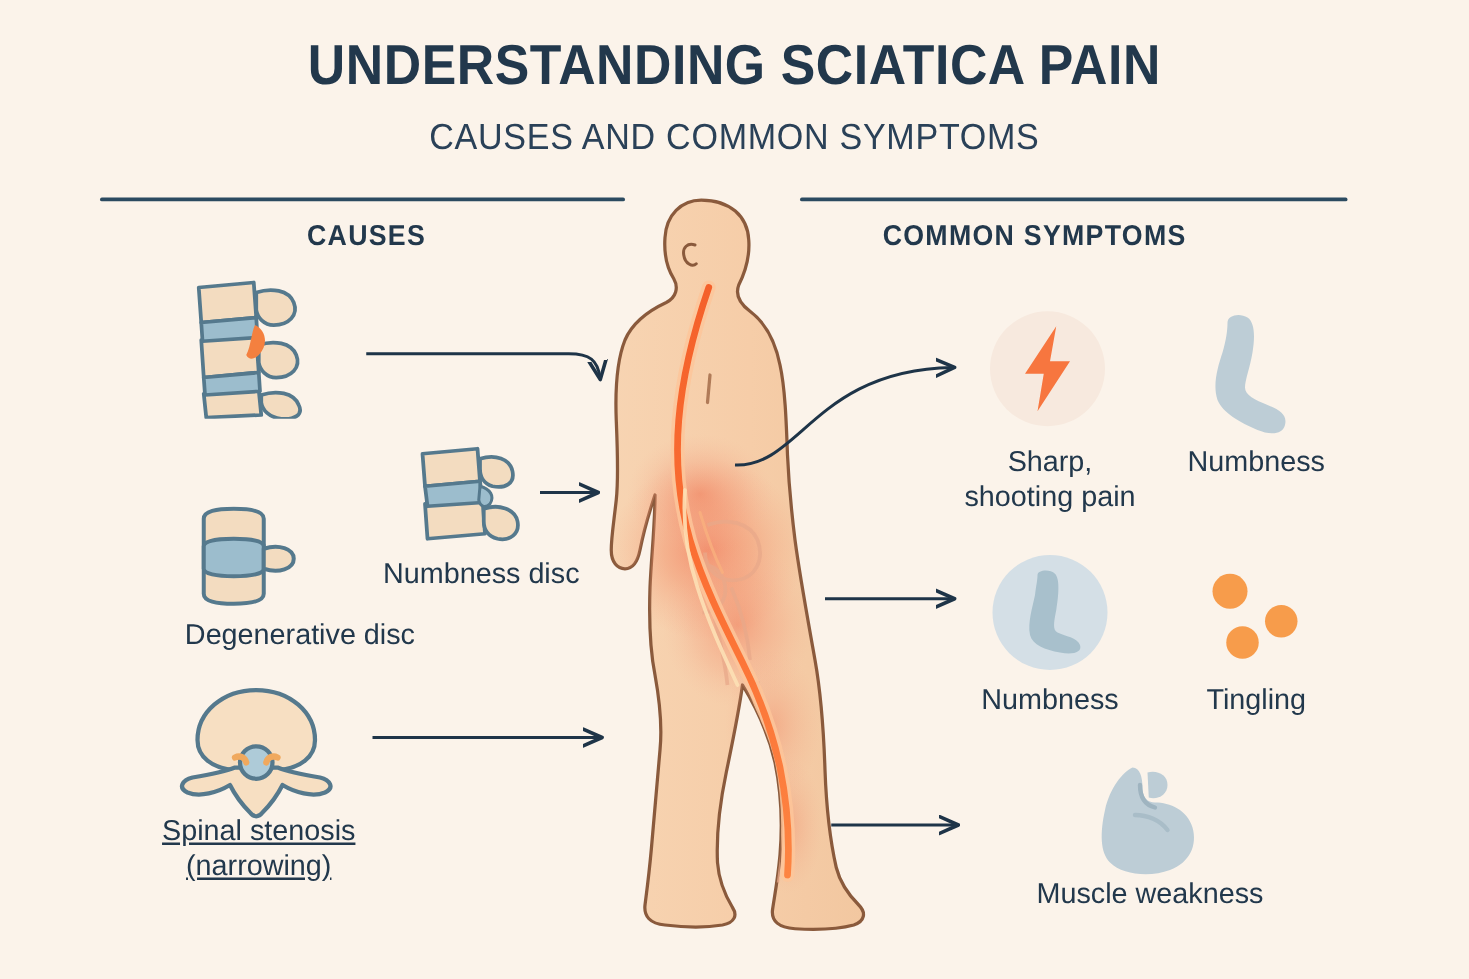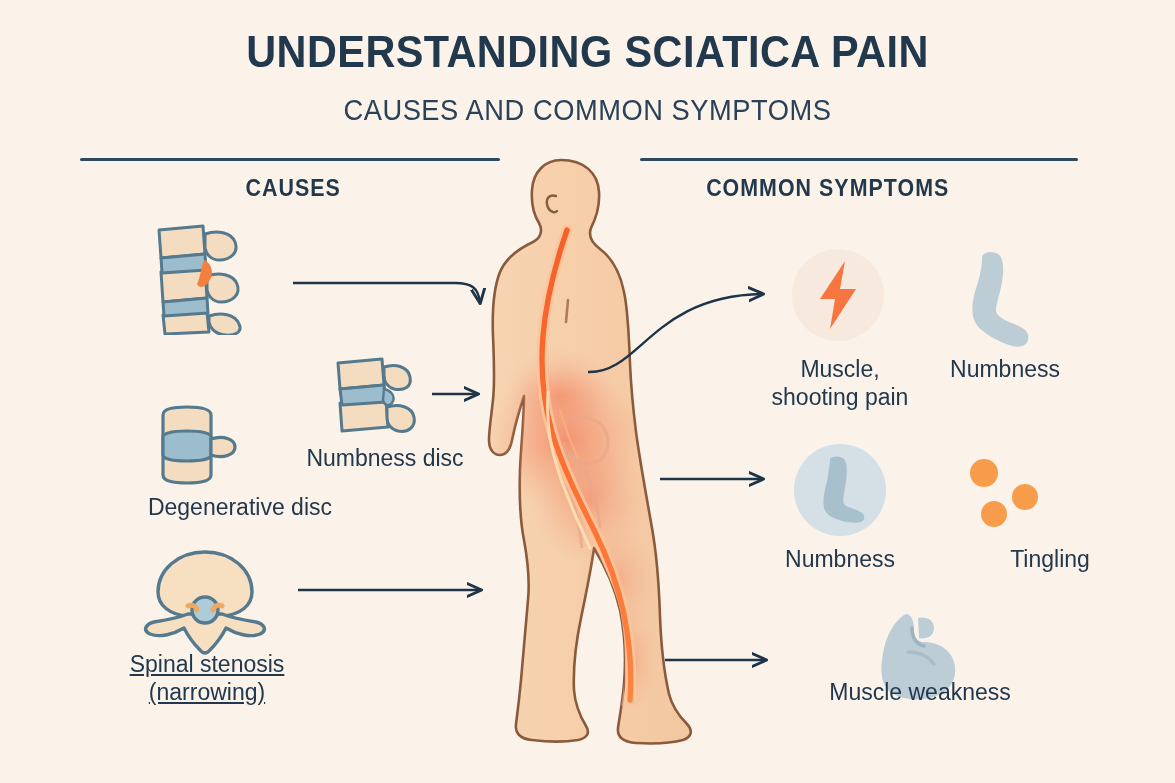--- a/index.html
+++ b/index.html
@@ -326,21 +326,21 @@
   </div>
   <div class="label" style="left:72px; top:650px; width:270px;text-decoration:underline;">Spinal stenosis
 (narrowing)</div>
 
   <div class="icon-box" style="left:790px; top:247px; width:96px; height:96px;">
     <svg viewBox="0 0 96 96" width="96" height="96">
       <circle cx="48" cy="48" r="46" fill="#f7e9de"></circle>
       <path d="M55,14 L30,52 L45,52 L40,82 L66,42 L50,42 Z" fill="#f7763f"></path>
     </svg>
   </div>
-  <div class="label" style="left:740px; top:355px; width:200px;">Muscle,
+  <div class="label" style="left:740px; top:355px; width:200px;">Sharp,
 shooting pain</div>
 
   <div class="icon-box" style="left:960px; top:250px; width:90px; height:100px;">
     <svg viewBox="0 0 90 100" width="90" height="100">
       <path d="M22,8 C22,2 32,0 38,4 C44,8 44,20 42,32 C40,44 36,54 36,60
                C36,66 44,70 54,74 C64,78 70,82 68,90 C66,98 56,98 46,94
                C32,88 18,80 14,70 C10,58 14,44 18,32 C21,22 22,14 22,8 Z" fill="#bdcdd6"></path>
     </svg>
   </div>
   <div class="label" style="left:915px; top:355px; width:180px;">Numbness</div>
@@ -355,27 +355,27 @@
   </div>
   <div class="label" style="left:760px; top:545px; width:160px;">Numbness</div>
 
   <div class="icon-box" style="left:955px; top:455px; width:100px; height:90px;">
     <svg viewBox="0 0 100 90" width="100" height="90">
       <circle cx="29" cy="18" r="14" fill="#f79c4b"></circle>
       <circle cx="70" cy="42" r="13" fill="#f79c4b"></circle>
       <circle cx="39" cy="59" r="13" fill="#f79c4b"></circle>
     </svg>
   </div>
-  <div class="label" style="left:960px; top:545px; width:180px;">Tingling</div>
+  <div class="label" style="left:915px; top:545px; width:180px;">Tingling</div>
 
   <div class="icon-box" style="left:862px; top:608px; width:108px; height:96px;">
     <svg viewBox="0 0 108 96" width="108" height="96">
       <path d="M44,6 C36,10 26,22 22,40 C18,58 18,74 26,82 C36,92 58,94 74,88
                C90,82 96,68 92,54 C88,40 74,34 62,34 C56,34 52,30 52,22
                C52,14 50,6 44,6 Z" fill="#bdcdd6"></path>
       <path d="M56,10 C64,8 72,12 72,20 C72,28 64,32 57,30" fill="#bdcdd6"></path>
       <path d="M50,20 C50,30 54,36 62,38" fill="none" stroke="#9fb4c0" stroke-width="3.5" stroke-linecap="round"></path>
       <path d="M46,44 C56,44 66,48 72,56" fill="none" stroke="#a9bdc8" stroke-width="3.5" stroke-linecap="round"></path>
     </svg>
   </div>
-  <div class="label" style="left:795px; top:678px; width:250px;">Muscle weakness</div>
+  <div class="label" style="left:795px; top:700px; width:250px;">Muscle weakness</div>
 
 </div>
 
 </body></html>

